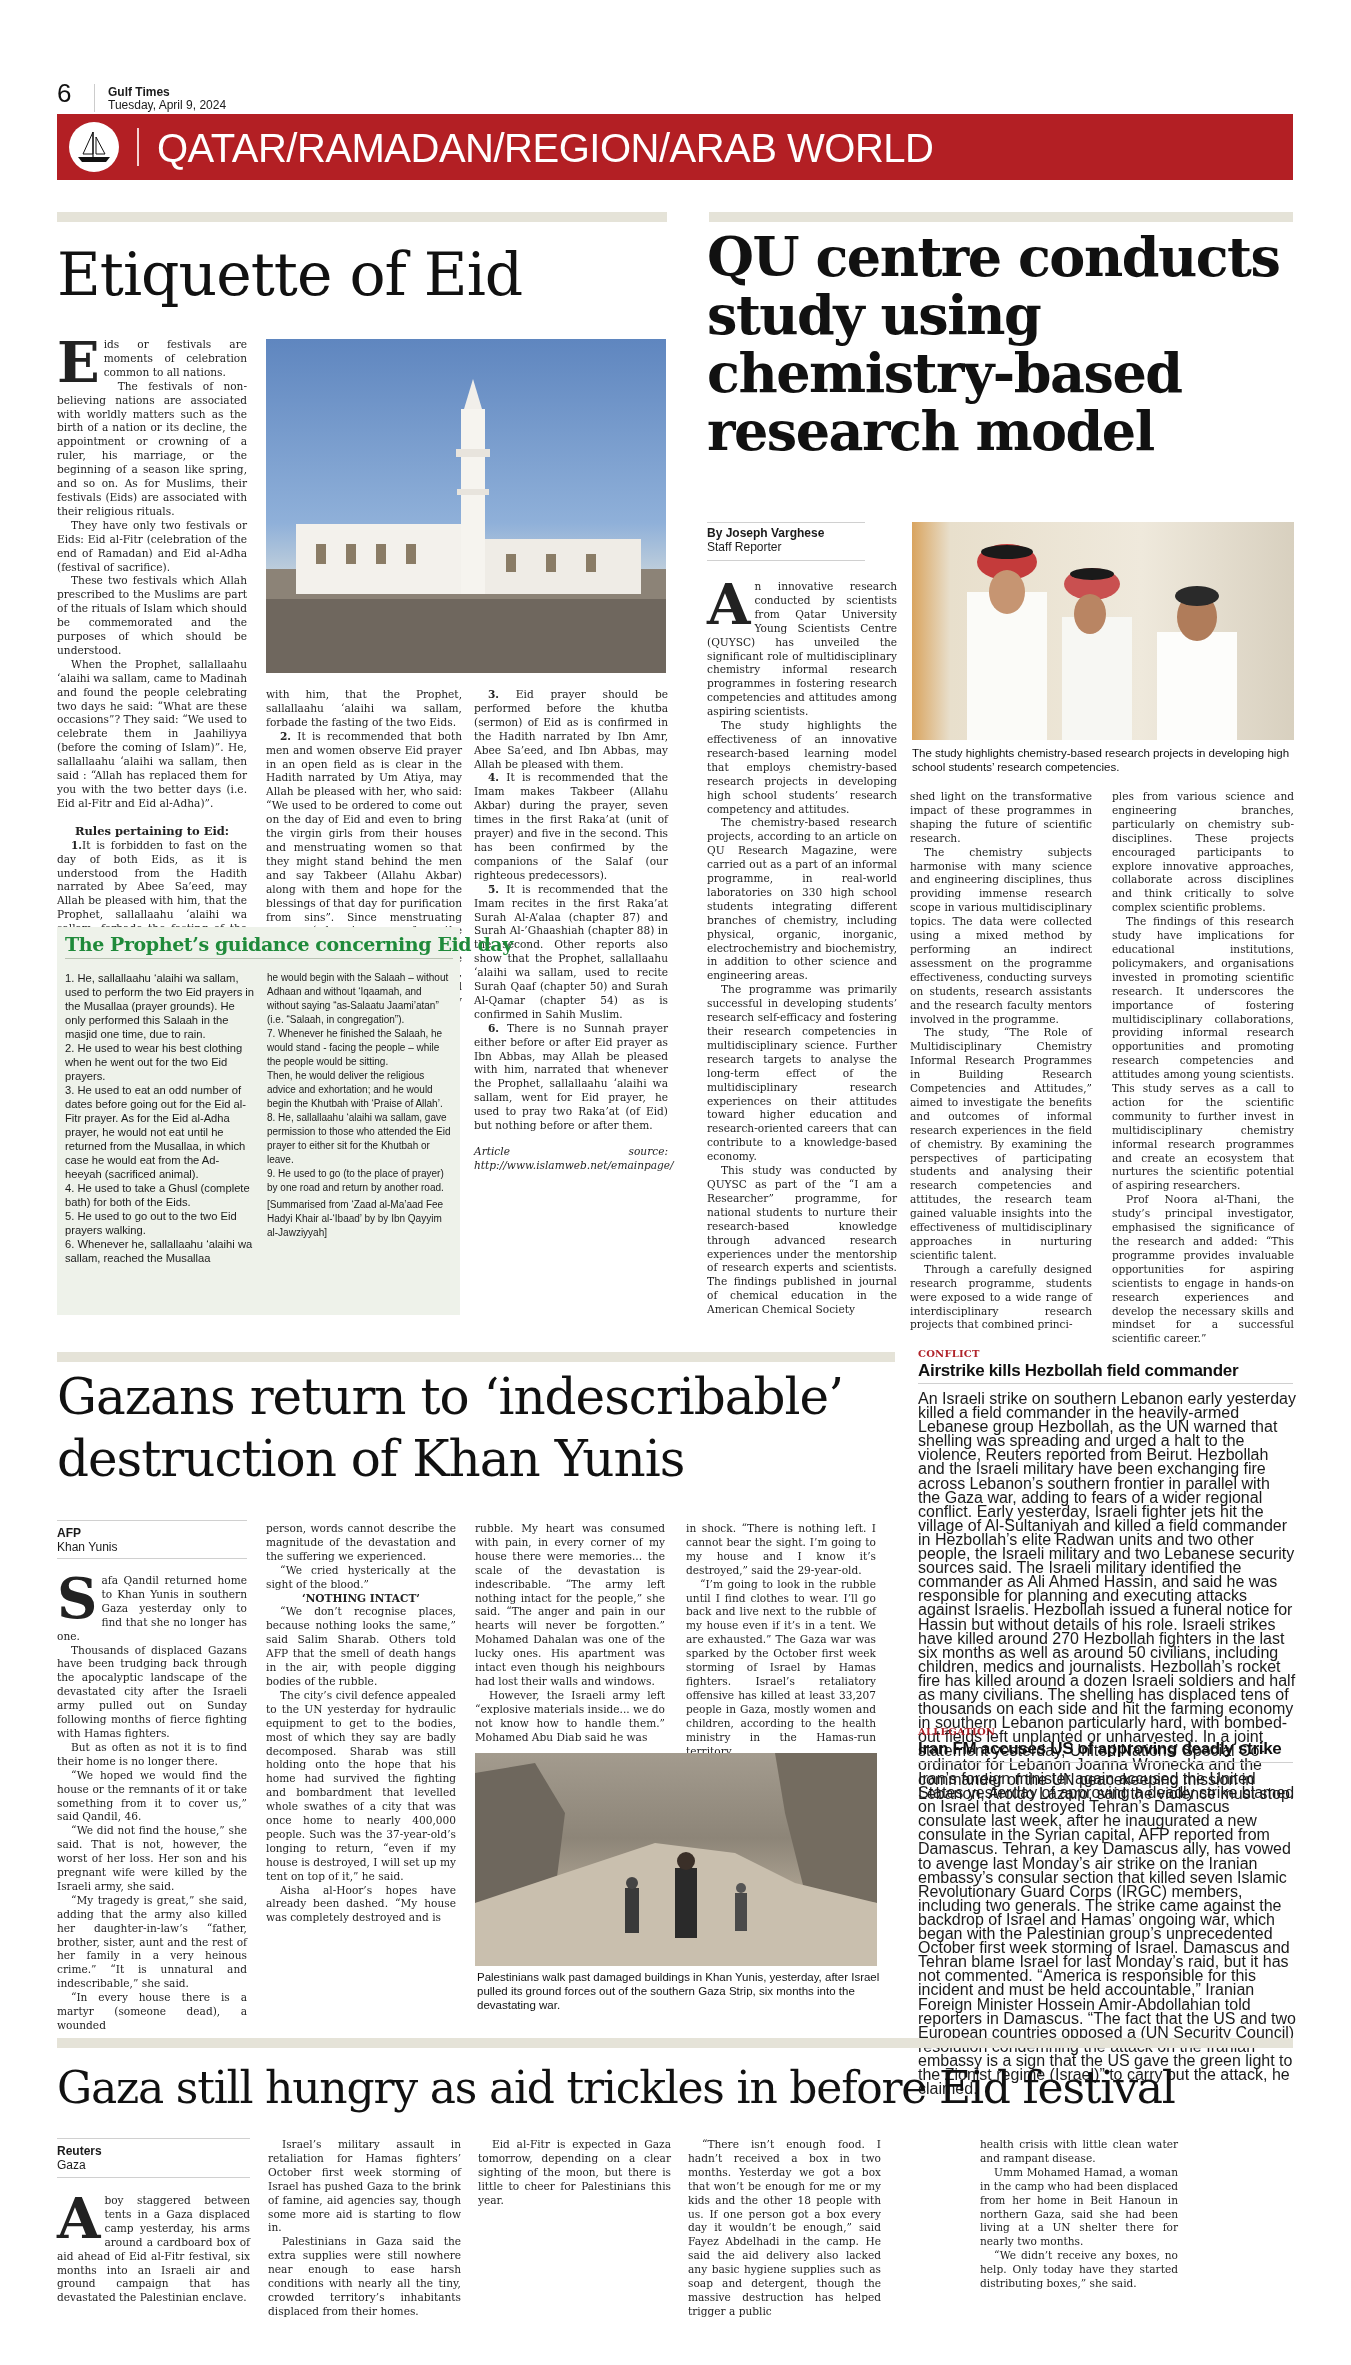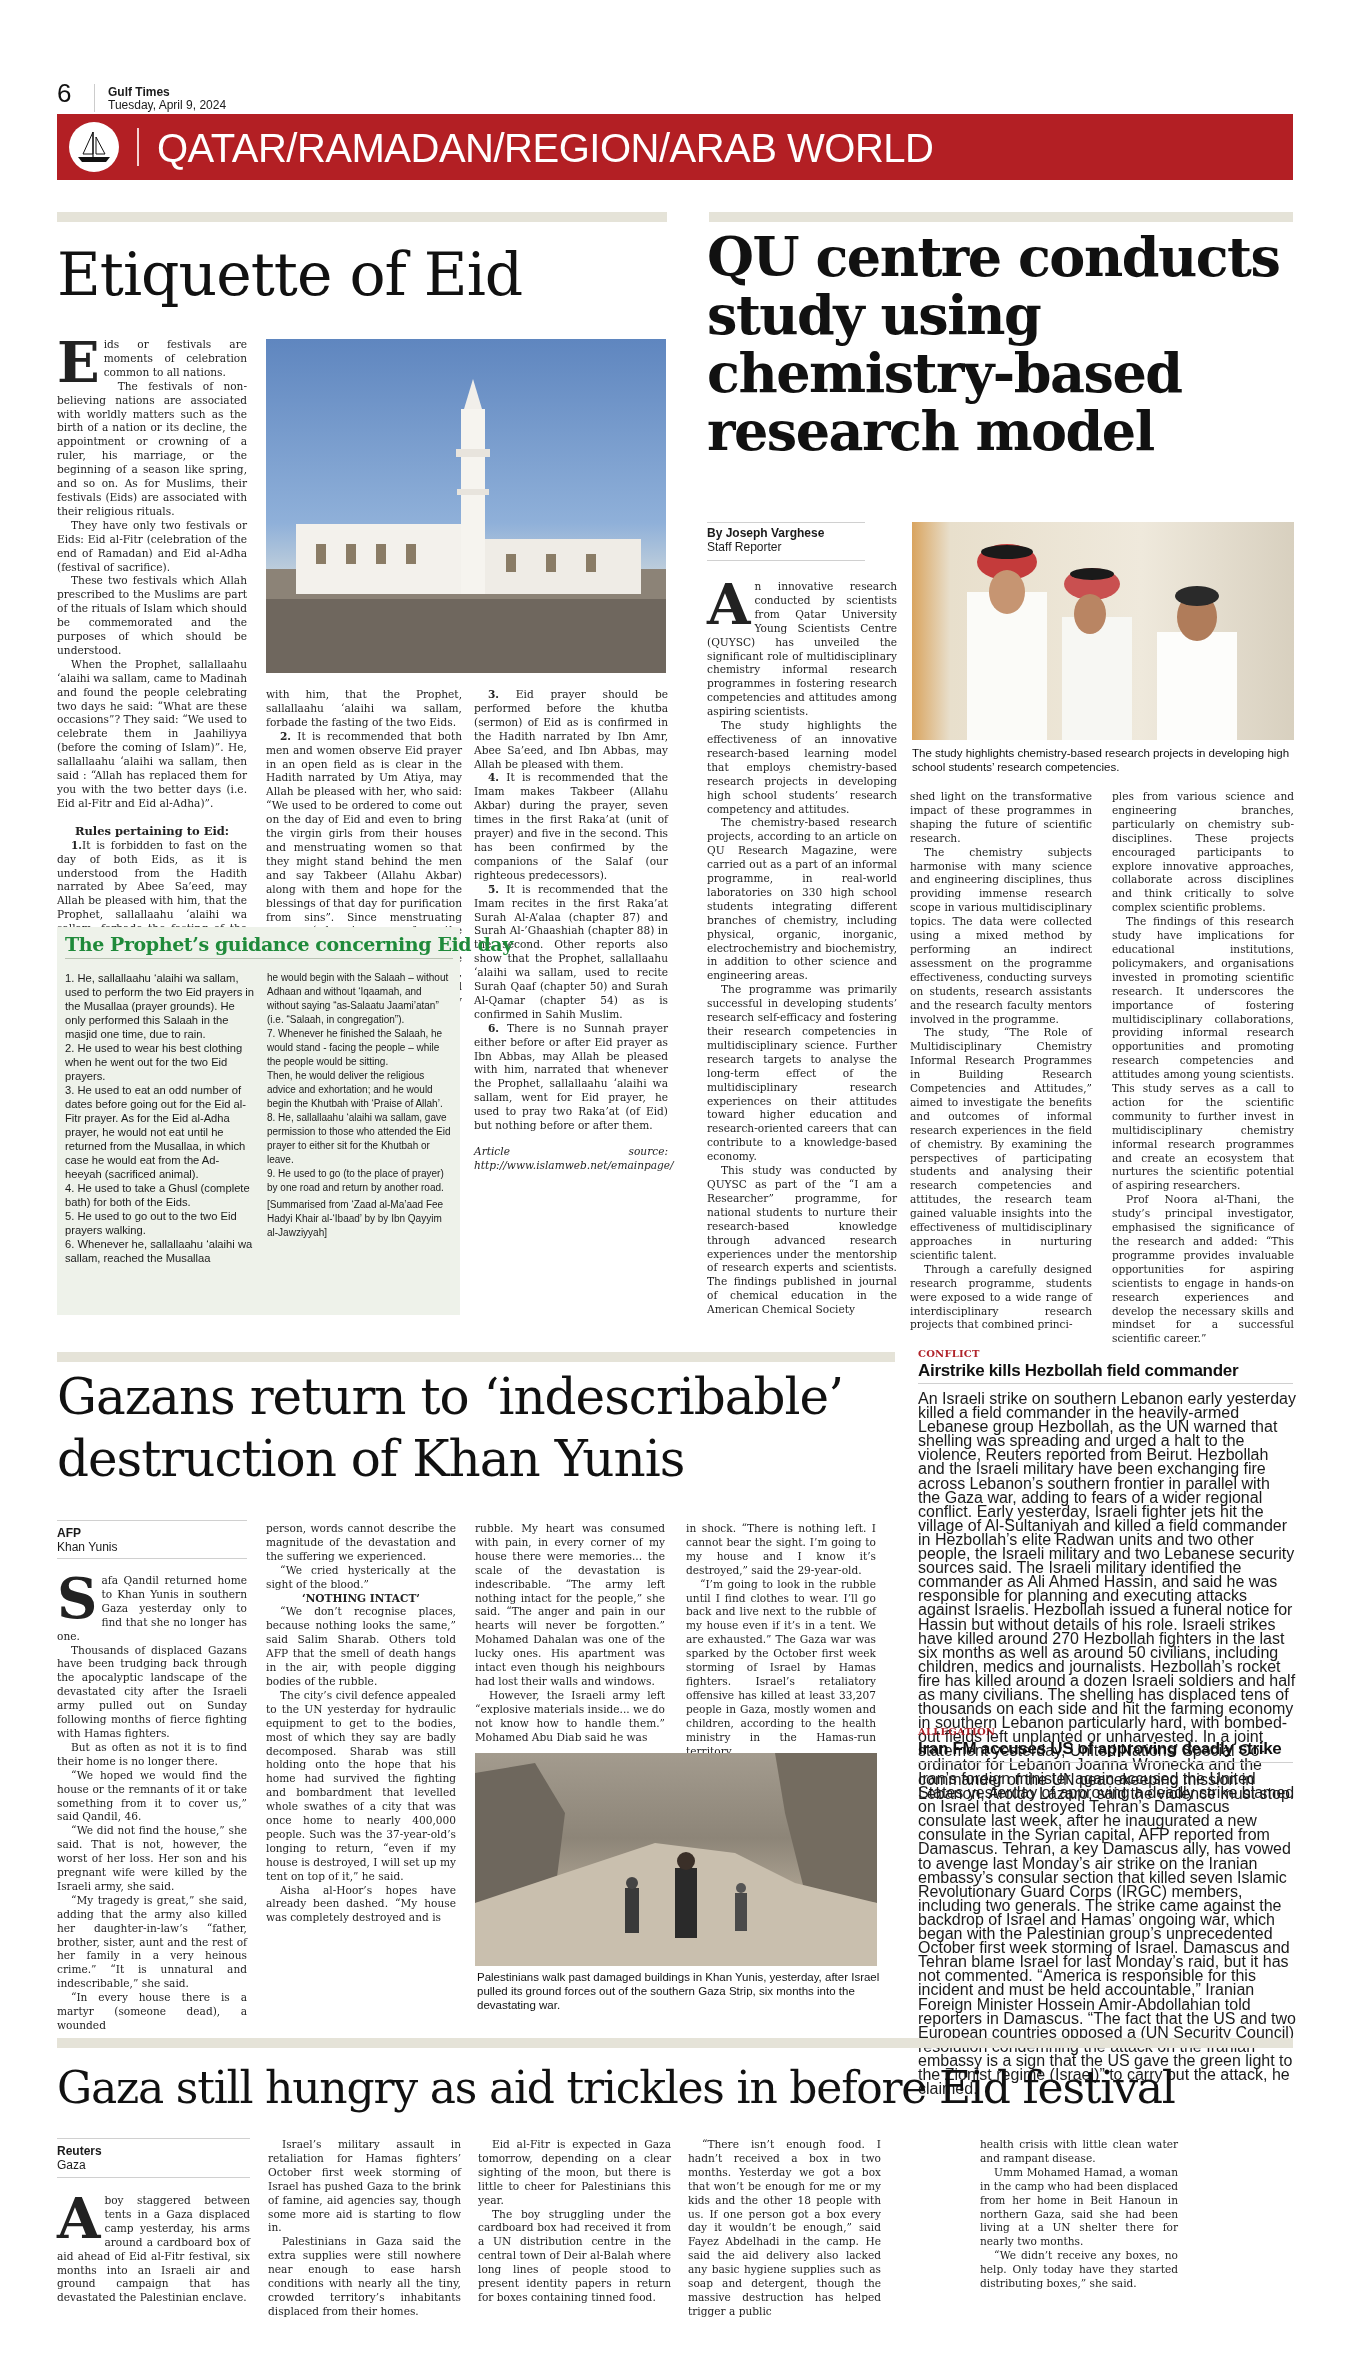--- a/index.html
+++ b/index.html
@@ -227,21 +227,20 @@
 
 <div class="abs body-text" style="left:57px;top:2194px;width:193px;">
   <p class="noind"><span class="dropcap">A</span><span> boy staggered between tents in a Gaza displaced camp yesterday, his arms around a cardboard box of aid ahead of Eid al-Fitr festival, six months into an Israeli air and ground campaign that has devastated the Palestinian enclave.</span></p>
 </div>
 <div class="abs body-text" style="left:268px;top:2138px;width:193px;">
   <p>Israel’s military assault in retaliation for Hamas fighters’ October first week storming of Israel has pushed Gaza to the brink of famine, aid agencies say, though some more aid is starting to flow in.</p>
   <p>Palestinians in Gaza said the extra supplies were still nowhere near enough to ease harsh conditions with nearly all the tiny, crowded territory’s inhabitants displaced from their homes.</p>
 </div>
 <div class="abs body-text" style="left:478px;top:2138px;width:193px;">
   <p>Eid al-Fitr is expected in Gaza tomorrow, depending on a clear sighting of the moon, but there is little to cheer for Palestinians this year.</p>
-  <p>The boy struggling under the cardboard box had received it from a UN distribution centre in the central town of Deir al-Balah where long lines of people stood to present identity papers in return for boxes containing tinned food.</p>
 </div>
 <div class="abs body-text" style="left:688px;top:2138px;width:193px;">
   <p>“There isn’t enough food. I hadn’t received a box in two months. Yesterday we got a box that won’t be enough for me or my kids and the other 18 people with us. If one person got a box every day it wouldn’t be enough,” said Fayez Abdelhadi in the camp. He said the aid delivery also lacked any basic hygiene supplies such as soap and detergent, though the massive destruction has helped trigger a public</p>
 </div>
 <div class="abs body-text" style="left:980px;top:2138px;width:198px;">
   <p class="noind">health crisis with little clean water and rampant disease.</p>
   <p>Umm Mohamed Hamad, a woman in the camp who had been displaced from her home in Beit Hanoun in northern Gaza, said she had been living at a UN shelter there for nearly two months.</p>
   <p>“We didn’t receive any boxes, no help. Only today have they started distributing boxes,” she said.</p>
 </div>
 

